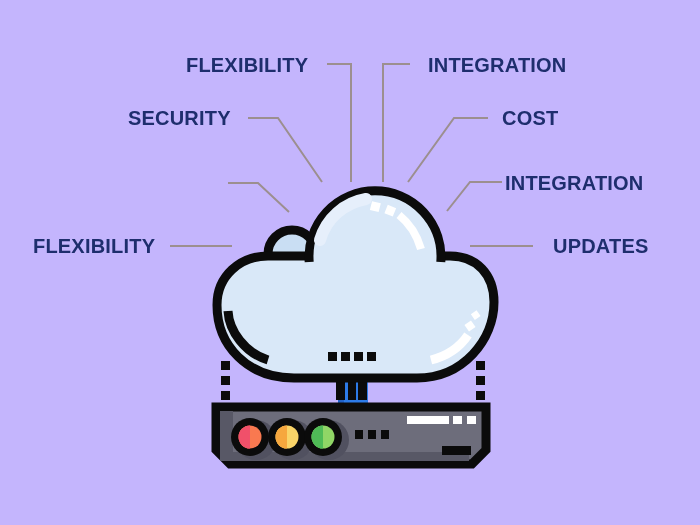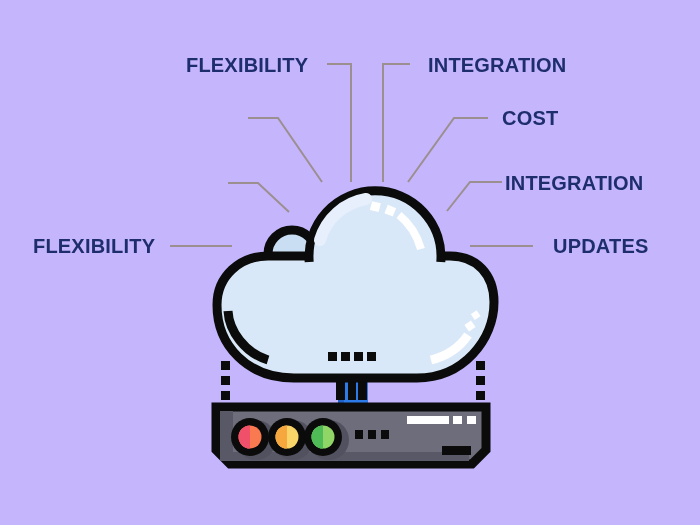--- a/index.html
+++ b/index.html
@@ -128,19 +128,20 @@
       <g fill="#0b0b0b">
         <rect x="328" y="352" width="9" height="9"></rect>
         <rect x="341" y="352" width="9" height="9"></rect>
         <rect x="354" y="352" width="9" height="9"></rect>
         <rect x="367" y="352" width="9" height="9"></rect>
       </g>
     </g>
   </svg>
 
   <div class="label" style="left:186px;top:53px">FLEXIBILITY</div>
+  <div class="label" style="left:128px;top:106px">SECURITY</div>
   <div class="label" style="left:33px;top:234px">FLEXIBILITY</div>
   <div class="label" style="left:428px;top:53px">INTEGRATION</div>
   <div class="label" style="left:502px;top:106px">COST</div>
   <div class="label" style="left:505px;top:171px">INTEGRATION</div>
   <div class="label" style="left:553px;top:234px">UPDATES</div>
 
 </div>
 
 </body></html>

